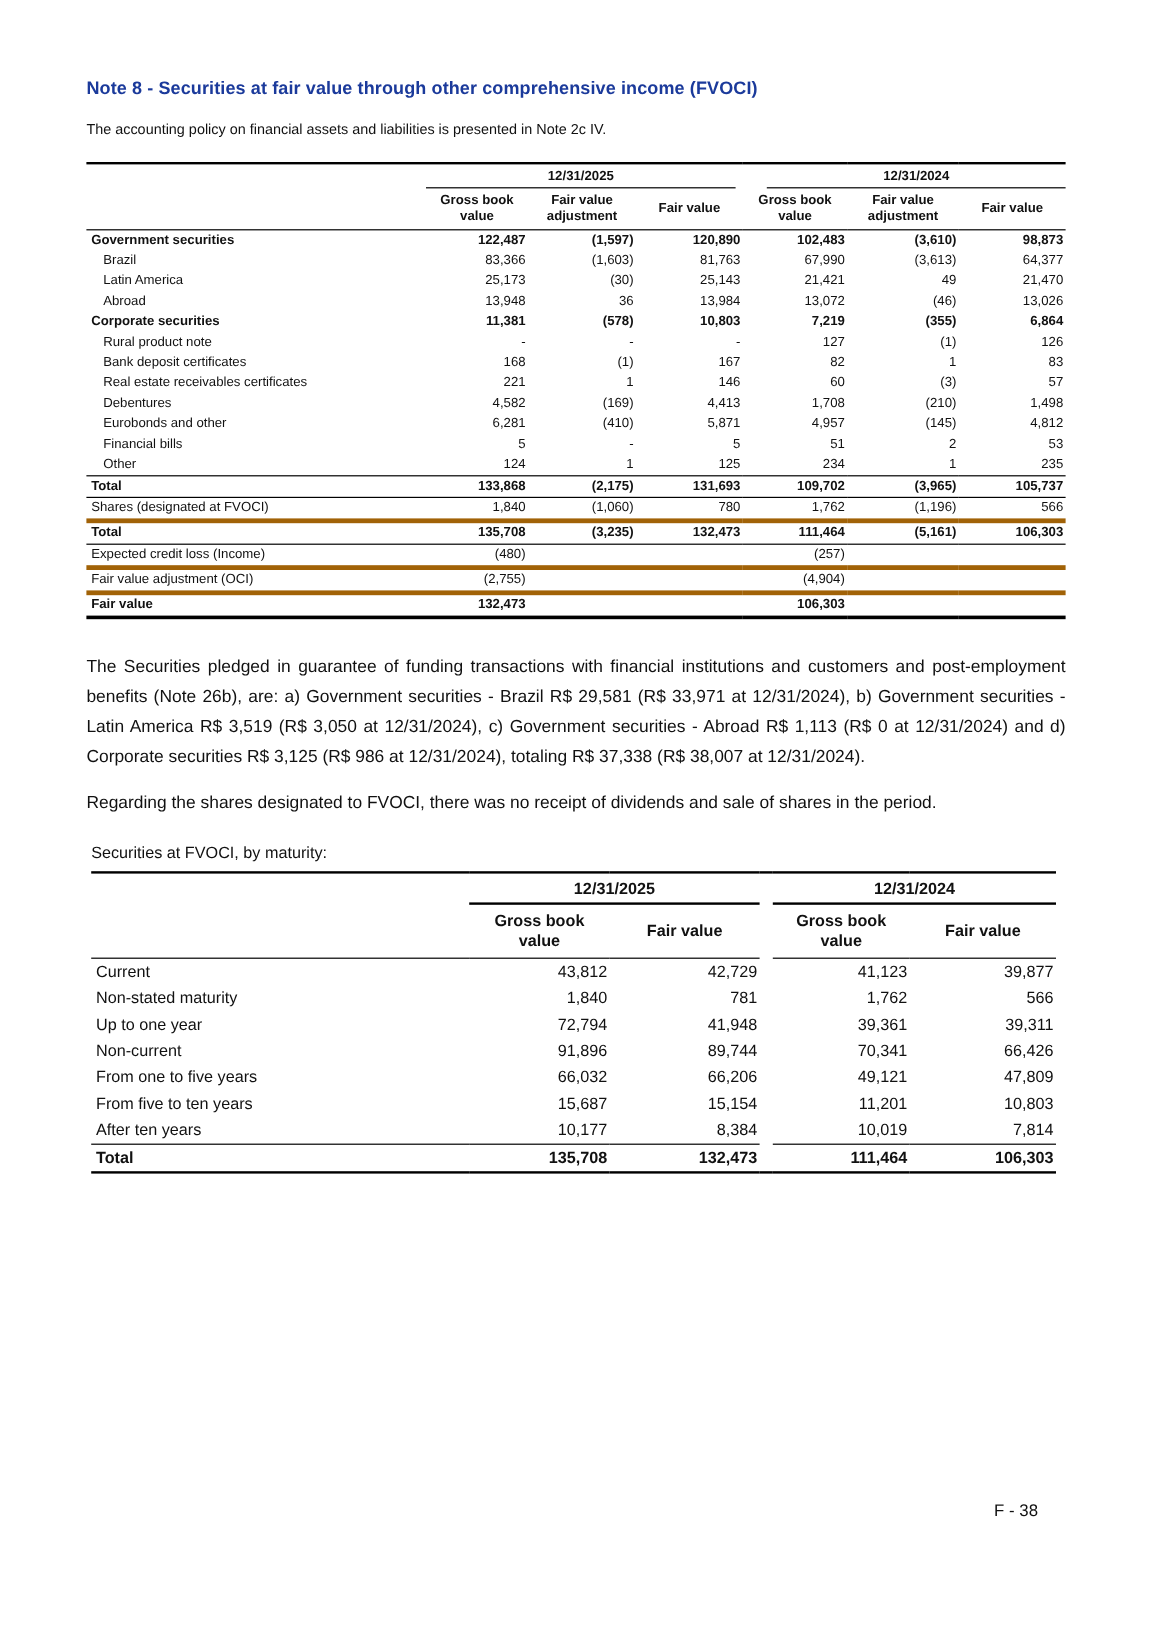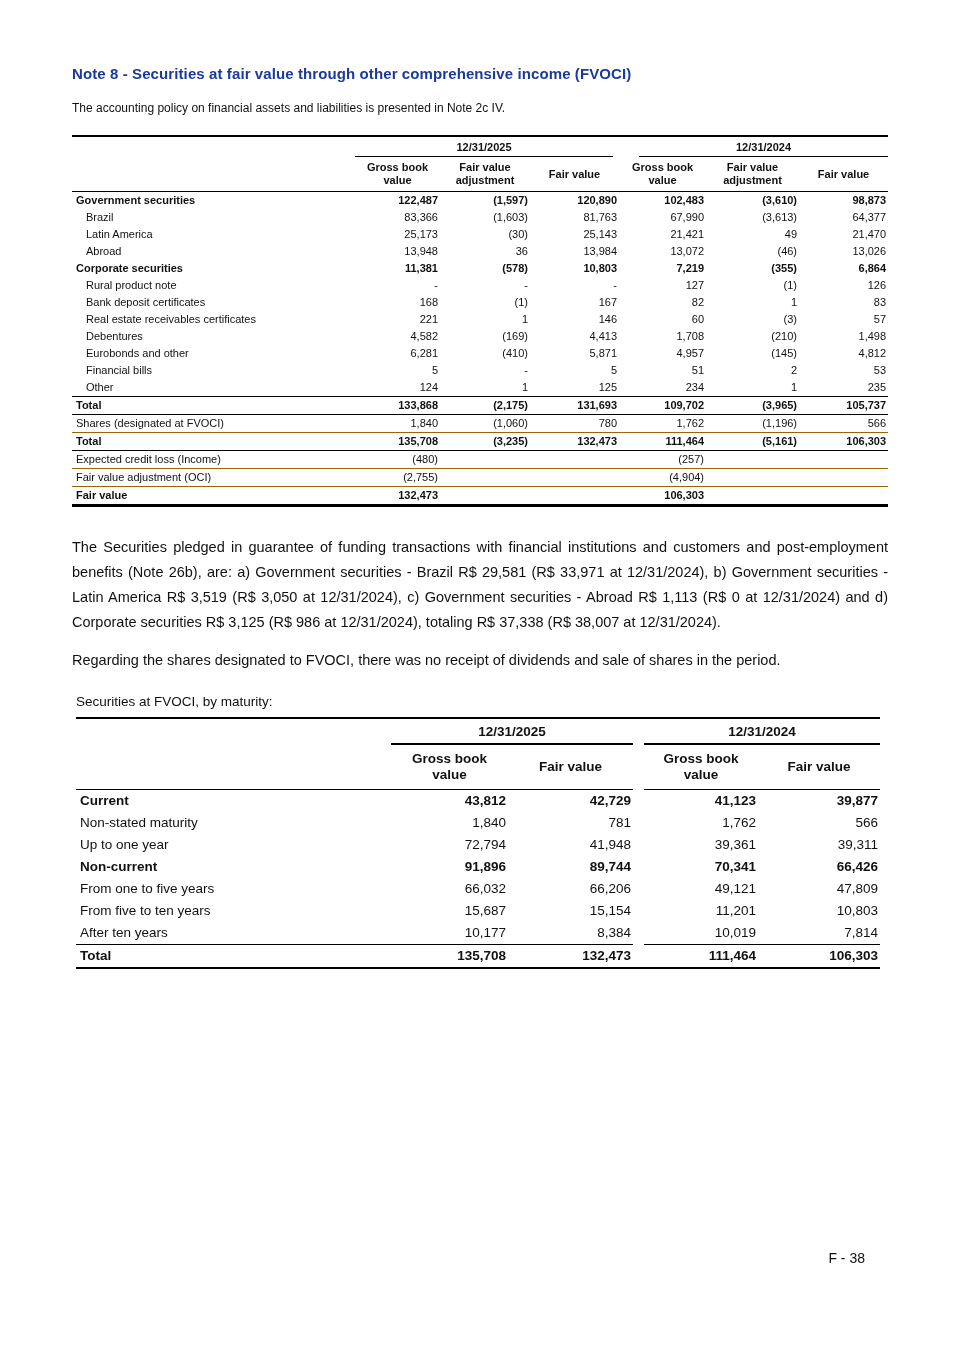--- a/index.html
+++ b/index.html
@@ -55,21 +55,21 @@
   #t1 th.ch {
     font-weight: 700; text-align: center; vertical-align: middle;
     padding: 4px 2px 4px; line-height: 13px; font-size: 11px;
   }
   #t1 td { padding: 2px 2px; line-height: 13px; }
   #t1 td.lab { text-align: left; padding-left: 4px; }
   #t1 td.num { text-align: right; }
   #t1 tr.indent td.lab { padding-left: 14px; }
   #t1 tr.bold td, #t1 tr.total td, #t1 tr.total2 td, #t1 tr.final td { font-weight: 700; }
   #t1 tr.total td  { border-top: 1px solid #000; border-bottom: 1px solid #000; }
-  #t1 tr.ruled td  { border-bottom: 1px solid #a16207; }
+  #t1 tr.ruled td  { border-bottom: 4px solid #a16207; }
   #t1 tr.total2 td { border-bottom: 1.5px solid #000; }
   #t1 tr.final td  { border-bottom: 3px solid #000; }
 
   
   #t2 { width: 804px; margin-left: 4px; margin-top: 8px; font-size: 13.5px; }
   #t2 .topline { border-top: 2.5px solid #000; }
   #t2 .grp { padding: 0; vertical-align: bottom; }
   .grpline2 {
     border-bottom: 2px solid #000;
     font-weight: 700; text-align: center;
@@ -78,21 +78,21 @@
   }
   #t2 .hb { border-bottom: 1.5px solid #000; }
   #t2 th.ch {
     font-weight: 700; text-align: center; vertical-align: middle;
     padding: 6px 6px 6px; line-height: 16px; font-size: 13.5px;
   }
   #t2 td { padding: 3px 2px; line-height: 16px; }
   #t2 td.lab { text-align: left; padding-left: 4px; }
   #t2 td.num { text-align: right; }
   #t2 td.sp { padding: 0; }
-  #t2 tr.bold td { font-weight: 700; margin-top: 32px; }
+  #t2 tr.bold td { font-weight: 400; margin-top: 32px; }
   #t2 tr.total td { font-weight: 700; border-top: 1.5px solid #000; border-bottom: 2.5px solid #000; }
   #t2 tr.total td.sp { border-top: none; }
 
   .page-footer {
     position: absolute;
     top: 1250px;
     right: 100px;
     font-size: 14px;
   }
 </style>

